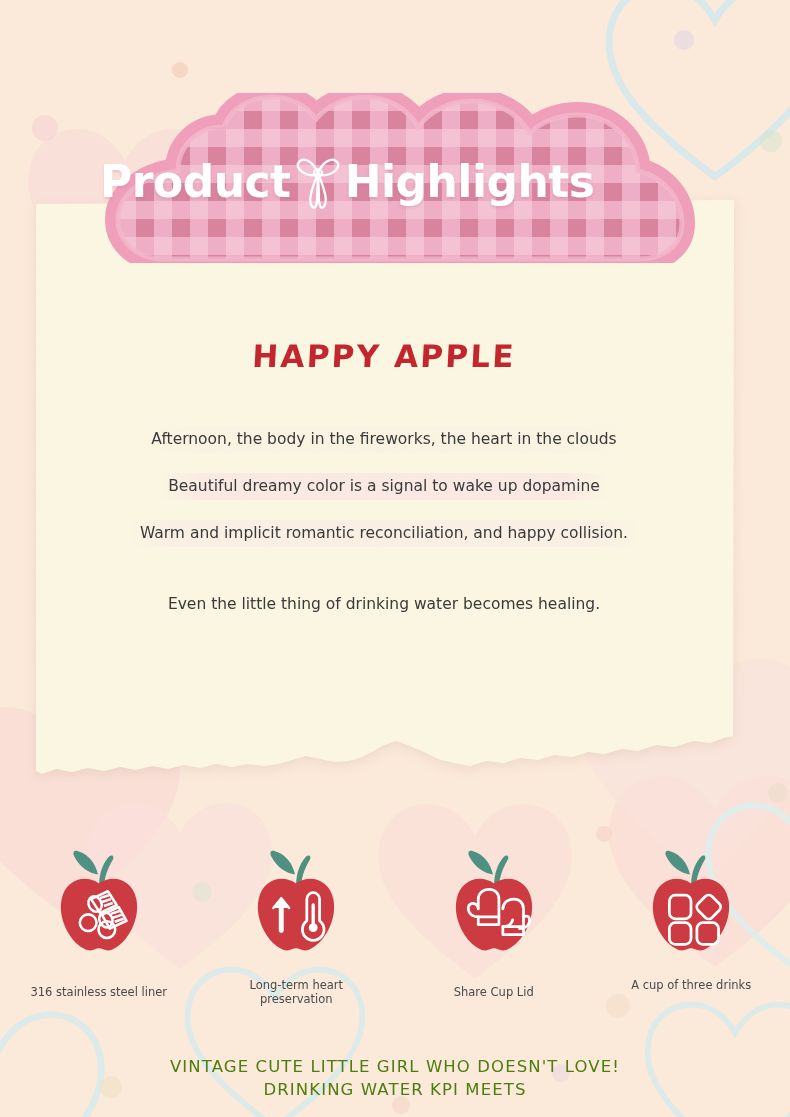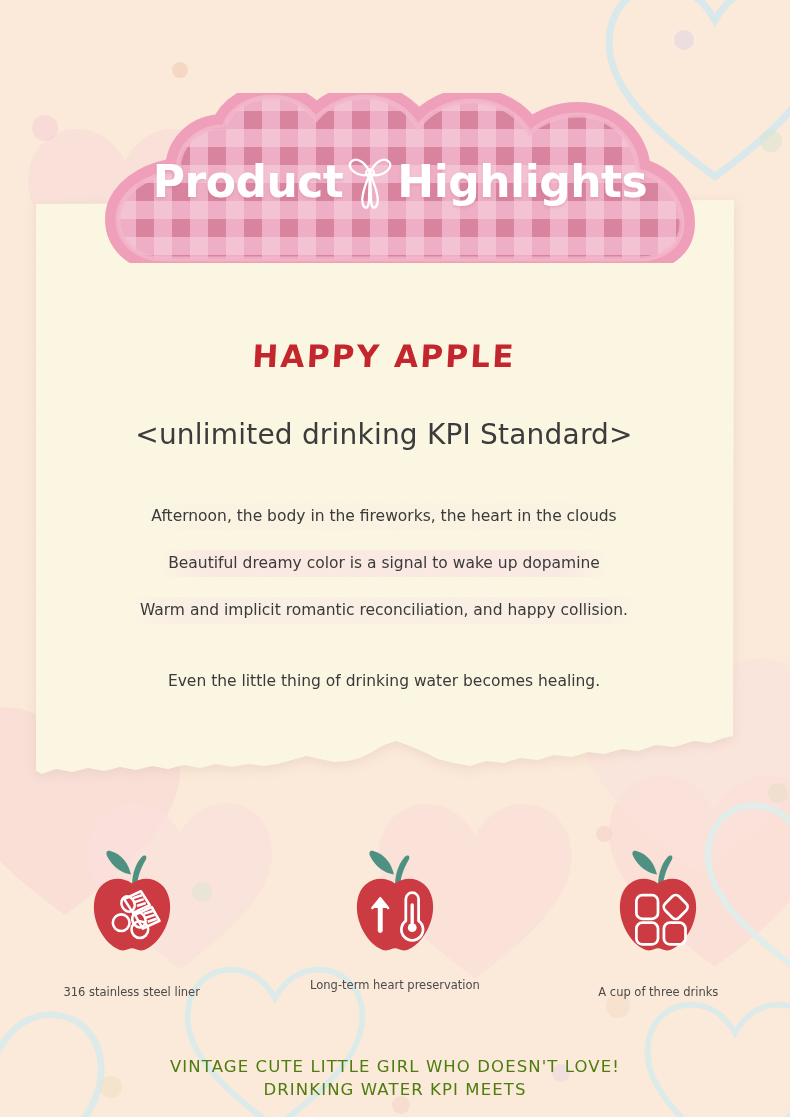--- a/index.html
+++ b/index.html
@@ -19,21 +19,21 @@
   
   #banner-wrap {
     position:absolute;
     left:100px; top:93px;
     width:600px; height:170px;
     z-index:6;
   }
   #banner-svg { position:absolute; inset:0; width:100%; height:100%; }
   #banner-title {
     position:absolute; inset:0;
-    display:flex; align-items:center; justify-content:center;
+    display:flex; align-items:center; 
     gap:0px;
     color:#ffffff;
     font-family:"DejaVu Sans", sans-serif;
     font-weight:bold;
     font-size:44px;
     letter-spacing:-.5px;
     text-shadow:0 2px 3px rgba(200,110,140,.28);
     padding-top:6px;
     pointer-events:none;
   }
@@ -215,21 +215,20 @@
          L570 554 L554 552 L538 557 L520 555 L504 560 L486 558 L470 563
          L452 561 L436 566 L420 563 L404 559 L390 552 L376 546 L362 541
          L350 545 L338 552 L326 558 L314 561 L300 562 L286 559 L272 556
          L258 560 L244 564 L230 566 L214 564 L198 567 L182 564 L166 568
          L150 565 L134 569 L118 566 L102 570 L86 567 L70 571 L54 568
          L38 572 L22 569 L8 574 L2 571 Z"></path>
   </svg>
 
   <div id="paper-content">
     <div id="happy-apple">HAPPY APPLE</div>
-    <div id="kpi-standard">&lt;unlimited drinking KPI Standard&gt;</div>
     <div id="kpi-ghost"></div>
 
     <div id="tagline-block">
       <span class="tagline hl-1">Afternoon, the body in the fireworks, the heart in the clouds</span>
       <span class="tagline hl-2">Beautiful dreamy color is a signal to wake up dopamine</span>
       <span class="tagline hl-3">Warm and implicit romantic reconciliation, and happy collision.</span>
       <span class="tagline hl-4">Even the little thing of drinking water becomes healing.</span>
     </div>
   </div>
 </div>
@@ -349,20 +348,39 @@
           <path d="M37 61 L45 51 L53 61" fill="#ffffff" stroke="#ffffff" stroke-width="2.5"></path>
           <path d="M71 52 a6.5 6.5 0 0 1 13 0 L84 74 a11 11 0 1 1 -13 0 Z"></path>
           <path d="M77.5 58 L77.5 76" stroke-width="3.4"></path>
           <circle cx="77.5" cy="81" r="4.5" fill="#ffffff" stroke="none"></circle>
         </g>
       </svg>
     </div>
     <div class="feature-label">Long-term heart preservation</div>
   </div>
 
+  <div class="feature">
+    <div class="apple-wrap">
+      <svg class="apple-svg" viewBox="0 0 120 120">
+        <path d="M59 27 C57 17 50 6 38 3 C34 2 33 5 35 9 C40 19 50 26 59 27 Z" fill="#4e9183"></path>
+        <path d="M60 40 C60 30 62 18 70 9 C73 6 76 8 74 12 C68 22 65 32 65 42 Z" fill="#4e9183"></path>
+        <path d="M60 36 C46 26 26 32 22 52 C18 72 30 94 44 102 C52 107 56 102 60 102 C64 102 68 107 76 102 C90 94 102 72 98 52 C94 32 74 26 60 36 Z" fill="#cc3b41"></path>
+        <g fill="none" stroke="#ffffff" stroke-width="2.8" stroke-linejoin="round" stroke-linecap="round">
+          <path d="M44 52 C44 46 49 42 55 42 C61 42 65 46 65 52 L65 78 L44 78 L44 70
+                   C40 70 35 68 34 63 C33 58 37 55 41 57 C43 58 44 60 44 62 Z"></path>
+          <path d="M44 70 L65 70"></path>
+          <path d="M69 62 C69 56 74 52 80 52 C86 52 90 56 90 62 L90 88 L69 88 L69 80
+                   C73 80 78 78 79 73"></path>
+          <path d="M90 70 C94 68 97 70 96 75 C95 80 90 82 86 82"></path>
+          <path d="M69 80 L90 80"></path>
+        </g>
+      </svg>
+    </div>
+    <div class="feature-label">Share Cup Lid</div>
+  </div>
 
   <div class="feature">
     <div class="apple-wrap">
       <svg class="apple-svg" viewBox="0 0 120 120">
         <path d="M59 27 C57 17 50 6 38 3 C34 2 33 5 35 9 C40 19 50 26 59 27 Z" fill="#4e9183"></path>
         <path d="M60 40 C60 30 62 18 70 9 C73 6 76 8 74 12 C68 22 65 32 65 42 Z" fill="#4e9183"></path>
         <path d="M60 36 C46 26 26 32 22 52 C18 72 30 94 44 102 C52 107 56 102 60 102 C64 102 68 107 76 102 C90 94 102 72 98 52 C94 32 74 26 60 36 Z" fill="#cc3b41"></path>
         <g fill="none" stroke="#ffffff" stroke-width="2.8" stroke-linejoin="round">
           <rect x="38" y="48" width="22" height="24" rx="6"></rect>
           <rect x="68" y="50" width="20" height="20" rx="5" transform="rotate(45 78 60)"></rect>

